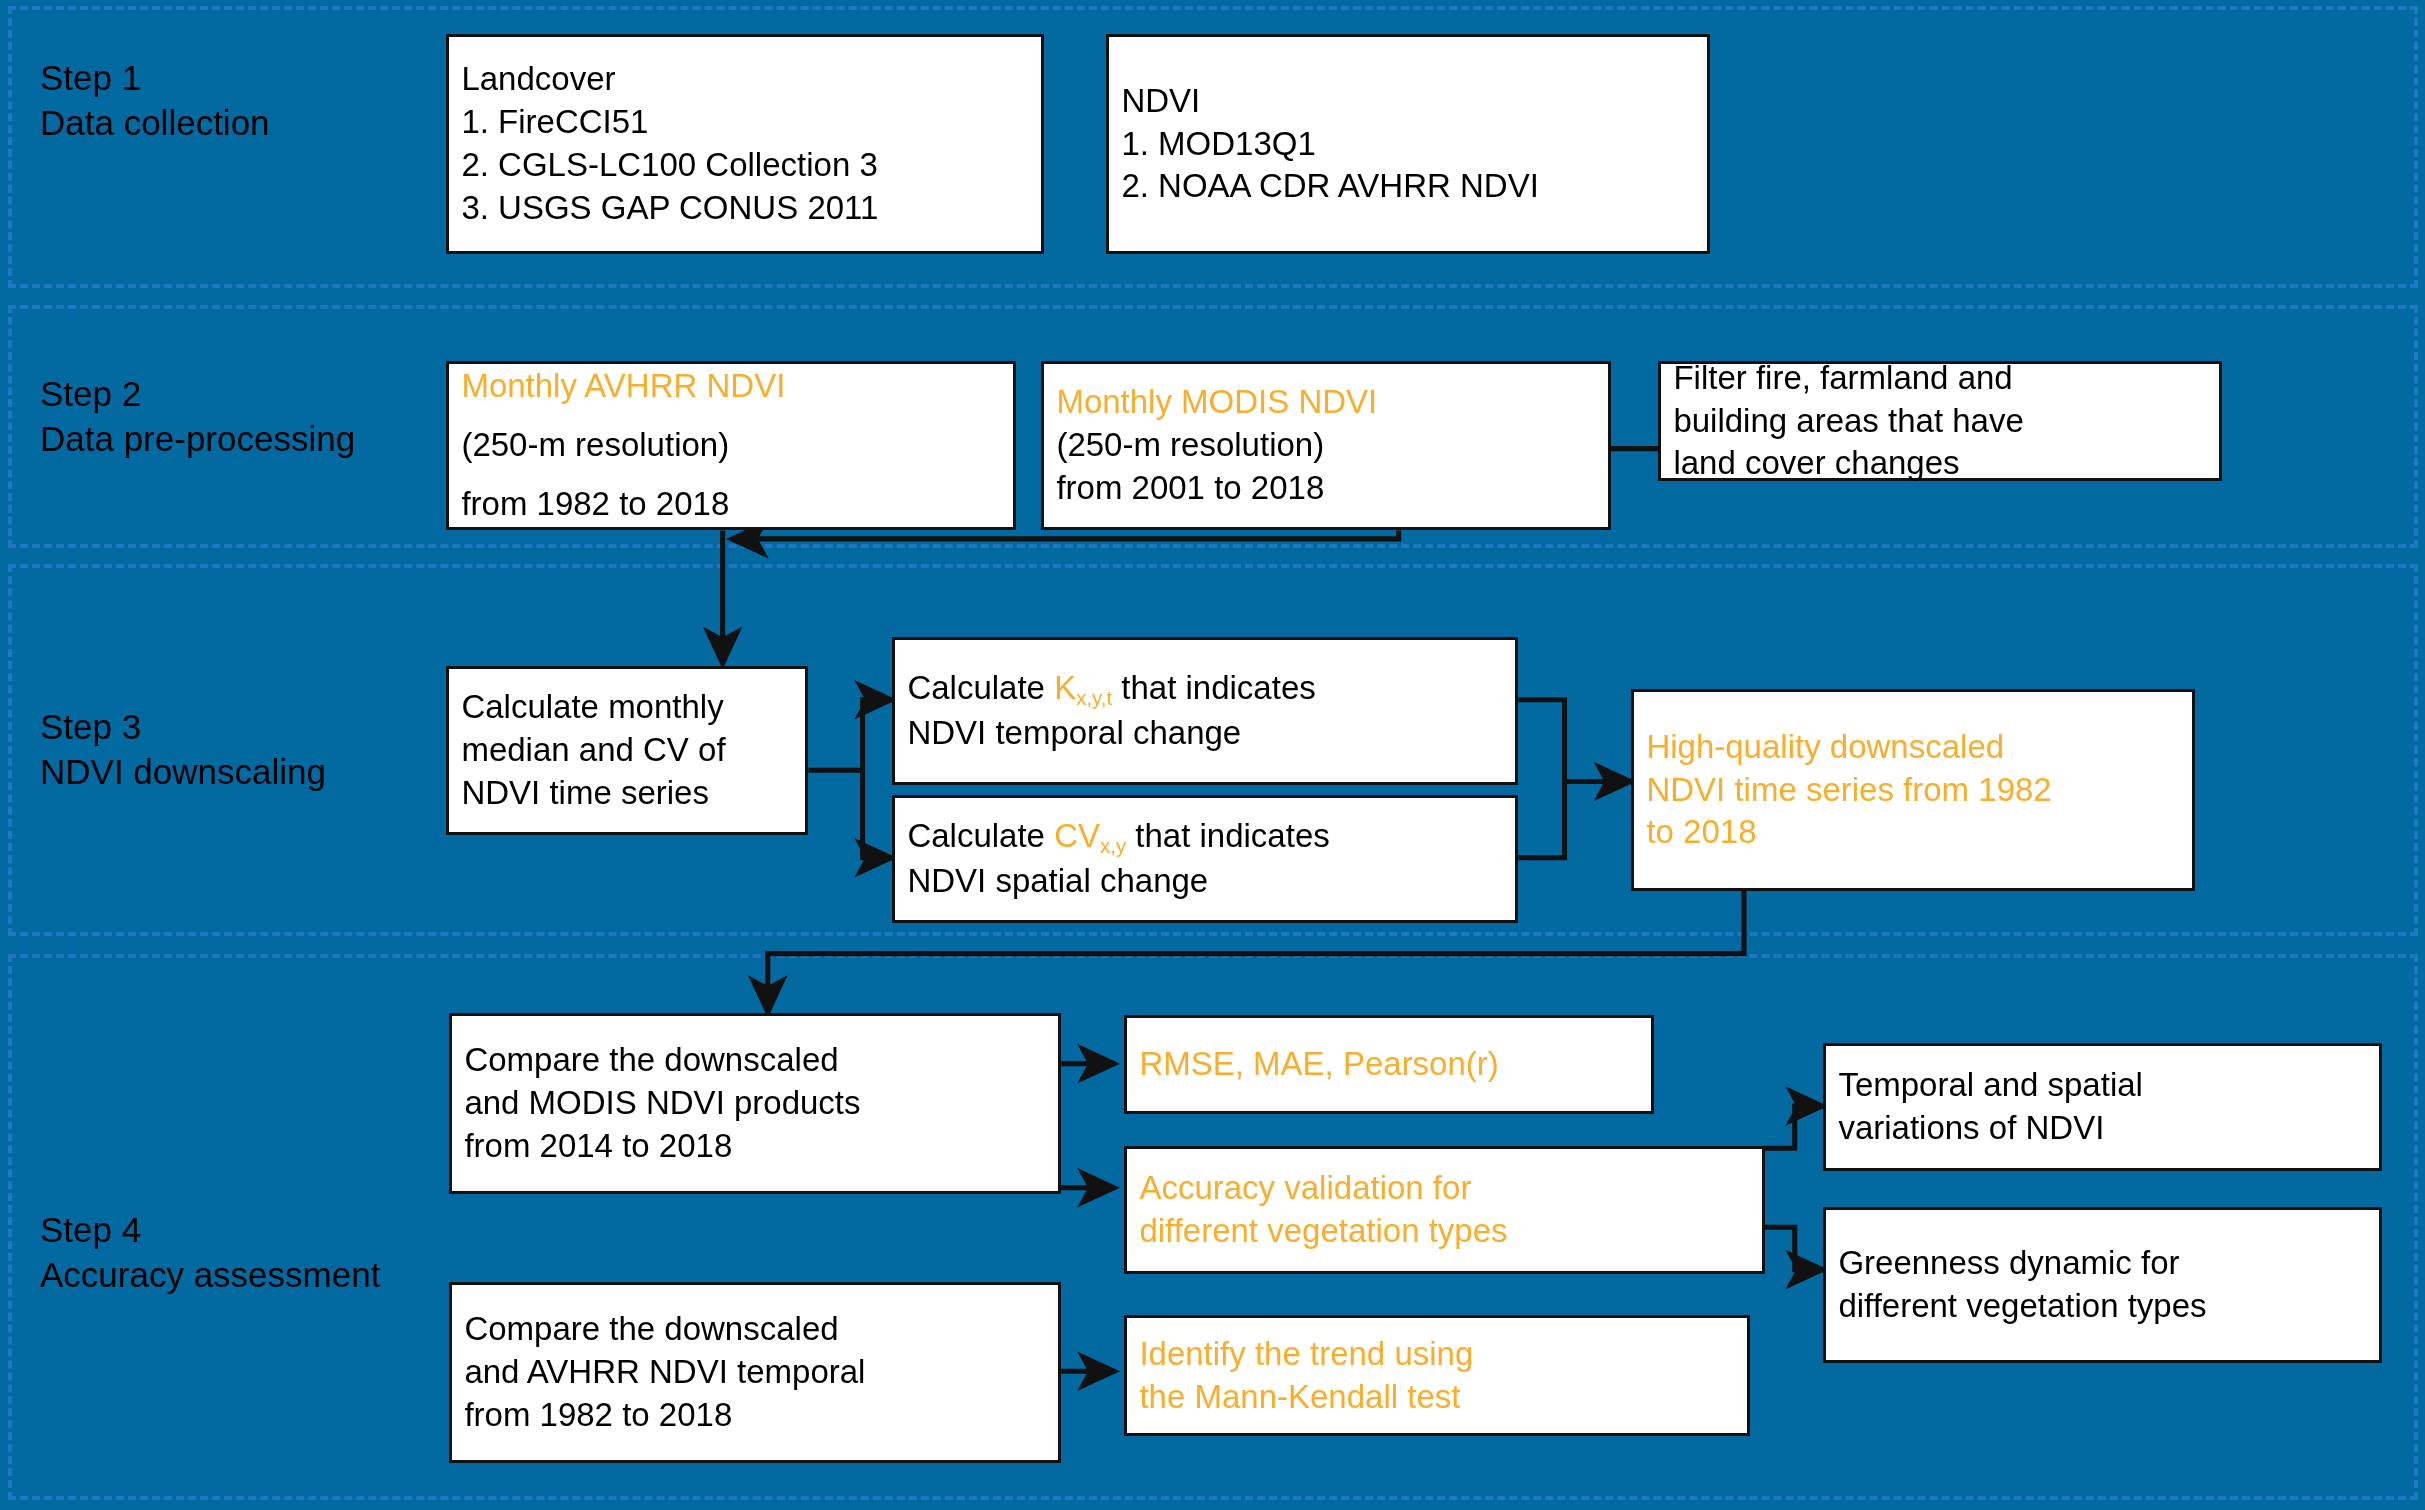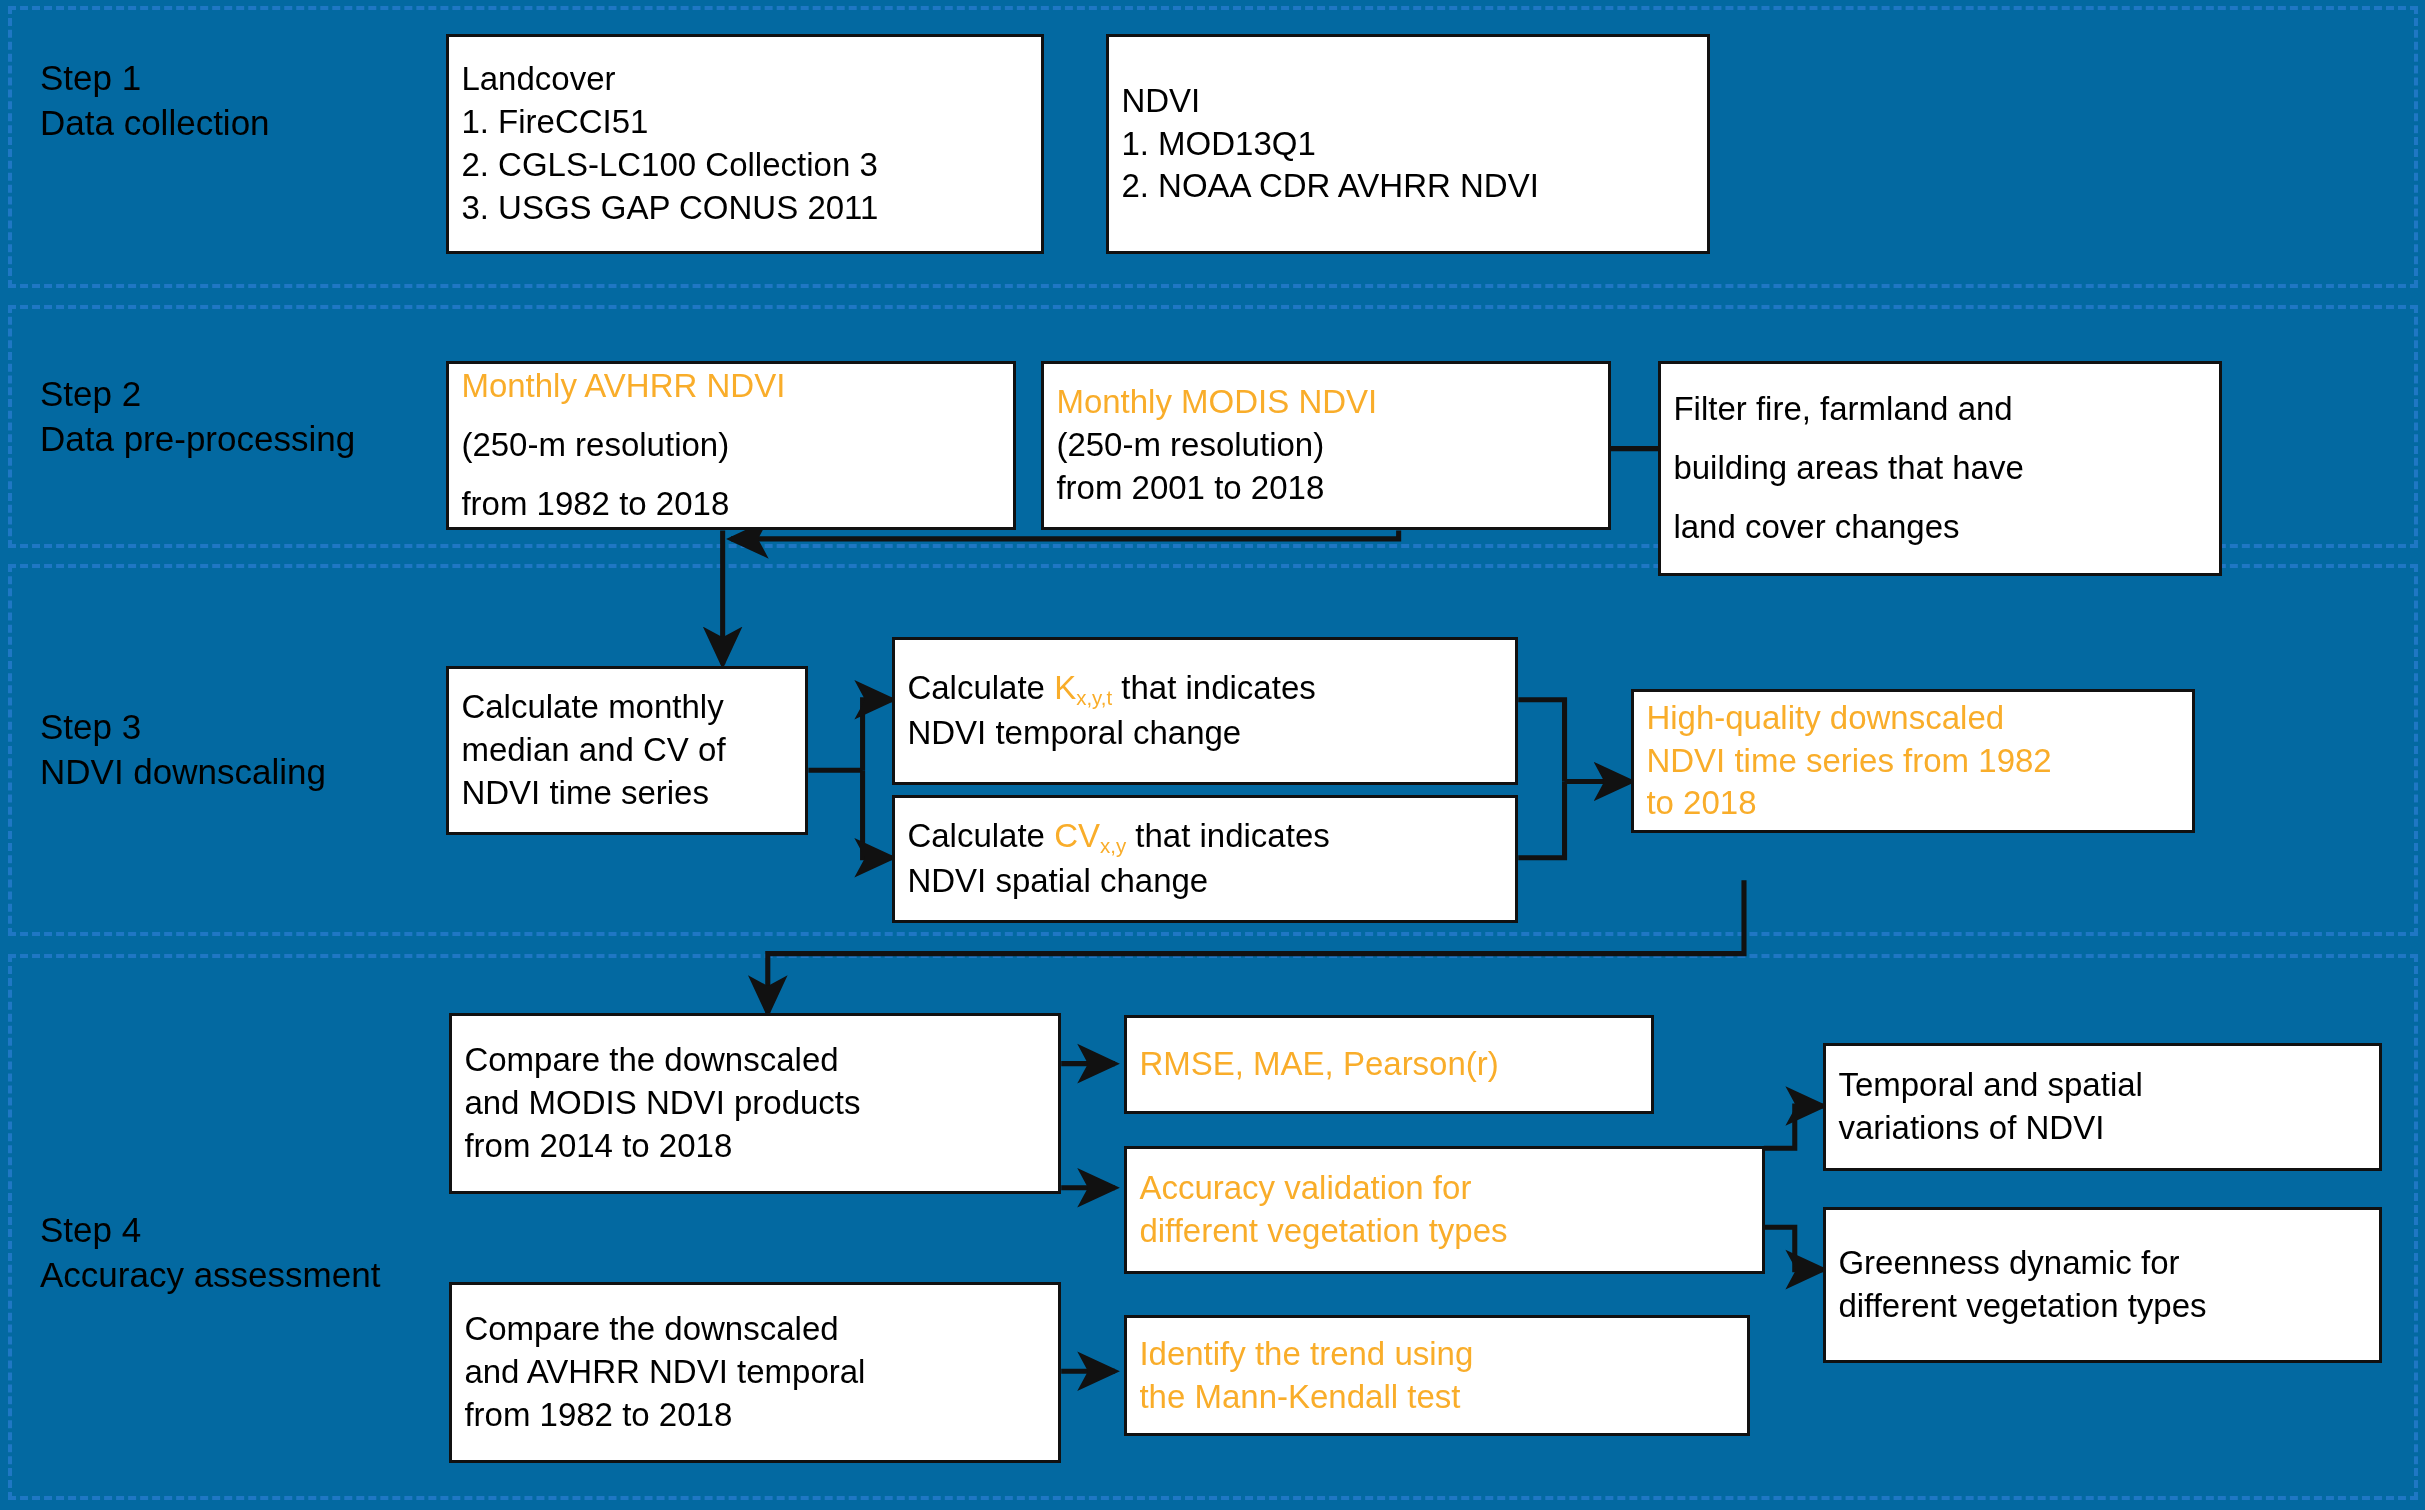--- a/index.html
+++ b/index.html
@@ -130,21 +130,21 @@
     <div class="ln">(250-m resolution)</div>
     <div class="ln">from 1982 to 2018</div>
   </div>
 
   <div class="box" style="left:1041px;top:361px;width:570px;height:169px;">
     <div class="ln orange">Monthly MODIS NDVI</div>
     <div class="ln">(250-m resolution)</div>
     <div class="ln">from 2001 to 2018</div>
   </div>
 
-  <div class="box" style="left:1658px;top:361px;width:564px;height:215px;gap:16px;">
+  <div class="box" style="left:1658px;top:361px;width:564px;height:120px;">
     <div class="ln">Filter fire, farmland and</div>
     <div class="ln">building areas that have</div>
     <div class="ln">land cover changes</div>
   </div>
 
   <div class="box" style="left:446px;top:666px;width:362px;height:169px;">
     <div class="ln">Calculate monthly</div>
     <div class="ln">median and CV of</div>
     <div class="ln">NDVI time series</div>
   </div>
@@ -156,21 +156,21 @@
     <div class="ln">NDVI temporal change</div>
   </div>
 
   <div class="box" style="left:892px;top:795px;width:626px;height:128px;">
     <div class="ln">
       <span>Calculate </span><span class="orange">CV</span><sub class="orange">x,y</sub><span> that indicates</span>
     </div>
     <div class="ln">NDVI spatial change</div>
   </div>
 
-  <div class="box" style="left:1631px;top:689px;width:564px;height:144px;">
+  <div class="box" style="left:1631px;top:689px;width:564px;height:202px;">
     <div class="ln orange">High-quality downscaled</div>
     <div class="ln orange">NDVI time series from 1982</div>
     <div class="ln orange">to 2018</div>
   </div>
 
   <div class="box" style="left:449px;top:1013px;width:612px;height:181px;">
     <div class="ln">Compare the downscaled</div>
     <div class="ln">and MODIS NDVI products</div>
     <div class="ln">from 2014 to 2018</div>
   </div>

